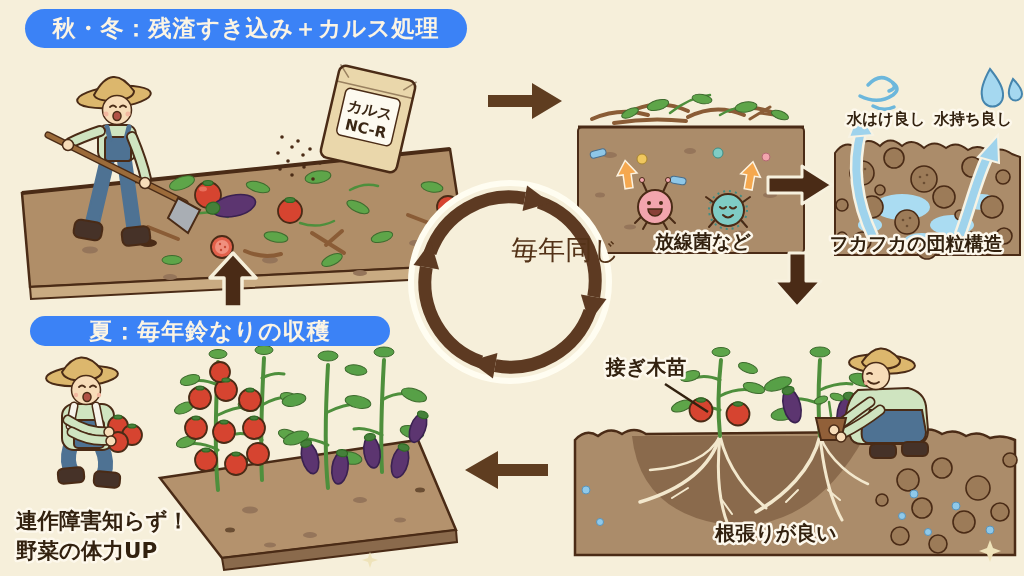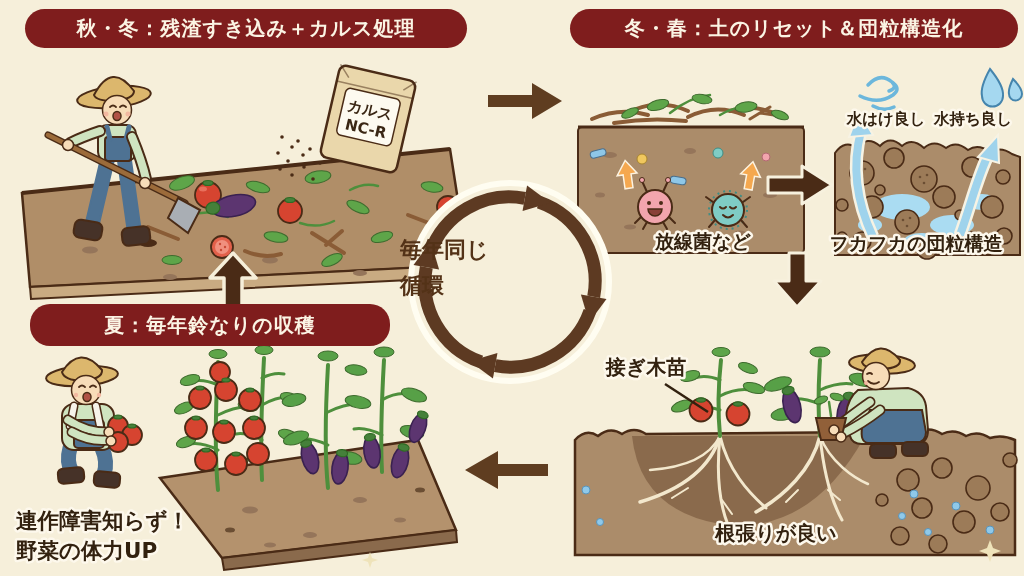--- a/index.html
+++ b/index.html
@@ -1,24 +1,24 @@
 <!DOCTYPE html>
 <html><head>
 <meta charset="utf-8">
 <style>
   html,body{margin:0;padding:0;}
   body{font-family:"DejaVu Sans",sans-serif;}
   #stage{position:relative;width:1024px;height:576px;background:#f6efda;overflow:hidden;}
-  .banner{position:absolute;background:#7f1d1d;border-radius:20px;display:flex;align-items:center;justify-content:center;
-          color:#fbf4e4;font-weight:bold;font-size:20px;letter-spacing:1px;white-space:nowrap;}
+  .banner{position:absolute;background:#3b82f6;border-radius:20px;display:flex;align-items:center;justify-content:center;
+          color:#fbf4e4;font-weight:bold;font-size:23px;letter-spacing:1px;white-space:nowrap;}
   .scene{position:absolute;}
   .disc{position:absolute;left:408px;top:180px;width:204px;height:204px;border-radius:50%;
         background:#f6efda;border:6px solid #fffdf1;box-sizing:border-box;}
-  .cycle-text{position:absolute;left:400px;top:232px;width:220px;text-align:left;
-              font-weight:700;font-size:22px;line-height:36px;color:#533217;}
+  .cycle-text{position:absolute;left:400px;top:232px;width:220px;text-align:right;
+              font-weight:400;font-size:27px;line-height:36px;color:#533217;}
   .flow{position:absolute;}
   
   .lf{fill:#5ea549;stroke:#3e6b2e;stroke-width:1;}
   .lf2{fill:#57a047;stroke:#3e6b2e;stroke-width:1;}
   .tom{fill:#d64430;stroke:#4a2b16;stroke-width:1.8;}
   .agg{fill:#9c7b58;stroke:#4a2b16;stroke-width:1.6;}
   .egg{fill:#5c3570;stroke:#3a2150;stroke-width:1.6;}
   .cap{fill:#45803a;stroke:#2f6b24;stroke-width:1.2;}
   .stem{stroke:#4e8f3c;fill:none;stroke-linecap:round;}
   .twig{stroke:#8a5c36;fill:none;stroke-linecap:round;}
@@ -491,30 +491,28 @@
     </g>
     <g fill="#5d3a22">
       <path d="M0,-13 L26,0 L0,13 Z" transform="translate(124.8,30.3) rotate(10)"></path>
       <path d="M0,-13 L26,0 L0,13 Z" transform="translate(193.7,128.8) rotate(100)"></path>
       <path d="M0,-13 L26,0 L0,13 Z" transform="translate(95.2,197.7) rotate(190)"></path>
       <path d="M0,-13 L26,0 L0,13 Z" transform="translate(26.3,99.2) rotate(-80)"></path>
     </g>
   </svg>
   <div class="cycle-text">
     <div>毎年同じ</div>
-    <div>循環</div>
   </div>
 
   <svg class="flow" style="left:486px;top:78px" width="80" height="46" viewBox="0 0 80 46">
     <polygon points="2,17 46,17 46,5 76,23 46,41 46,29 2,29" fill="#5f3d20"></polygon>
   </svg>
   <svg class="flow" style="left:460px;top:446px" width="90" height="48" viewBox="0 0 90 48">
     <polygon points="88,18 38,18 38,5 5,24 38,43 38,30 88,30" fill="#5f3d20"></polygon>
   </svg>
   <svg class="flow" style="left:204px;top:250px" width="58" height="60" viewBox="0 0 58 60">
     <polygon points="29,3 52,28 38,28 38,57 20,57 20,28 6,28" fill="#4a2b16" stroke="#f6efda" stroke-width="3.5" stroke-linejoin="round"></polygon>
   </svg>
 
   <div class="banner" style="left:25px;top:9px;width:442px;height:39px">秋・冬：残渣すき込み＋カルス処理</div>
-  <div class="banner" style="left:570px;top:9px;width:448px;height:39px">冬・春：土のリセット＆団粒構造化</div>
-  <div class="banner" style="left:30px;top:304px;width:360px;height:42px">夏：毎年鈴なりの収穫</div>
+  <div class="banner" style="left:30px;top:316px;width:360px;height:30px">夏：毎年鈴なりの収穫</div>
 
 </div>
 
 </body></html>

